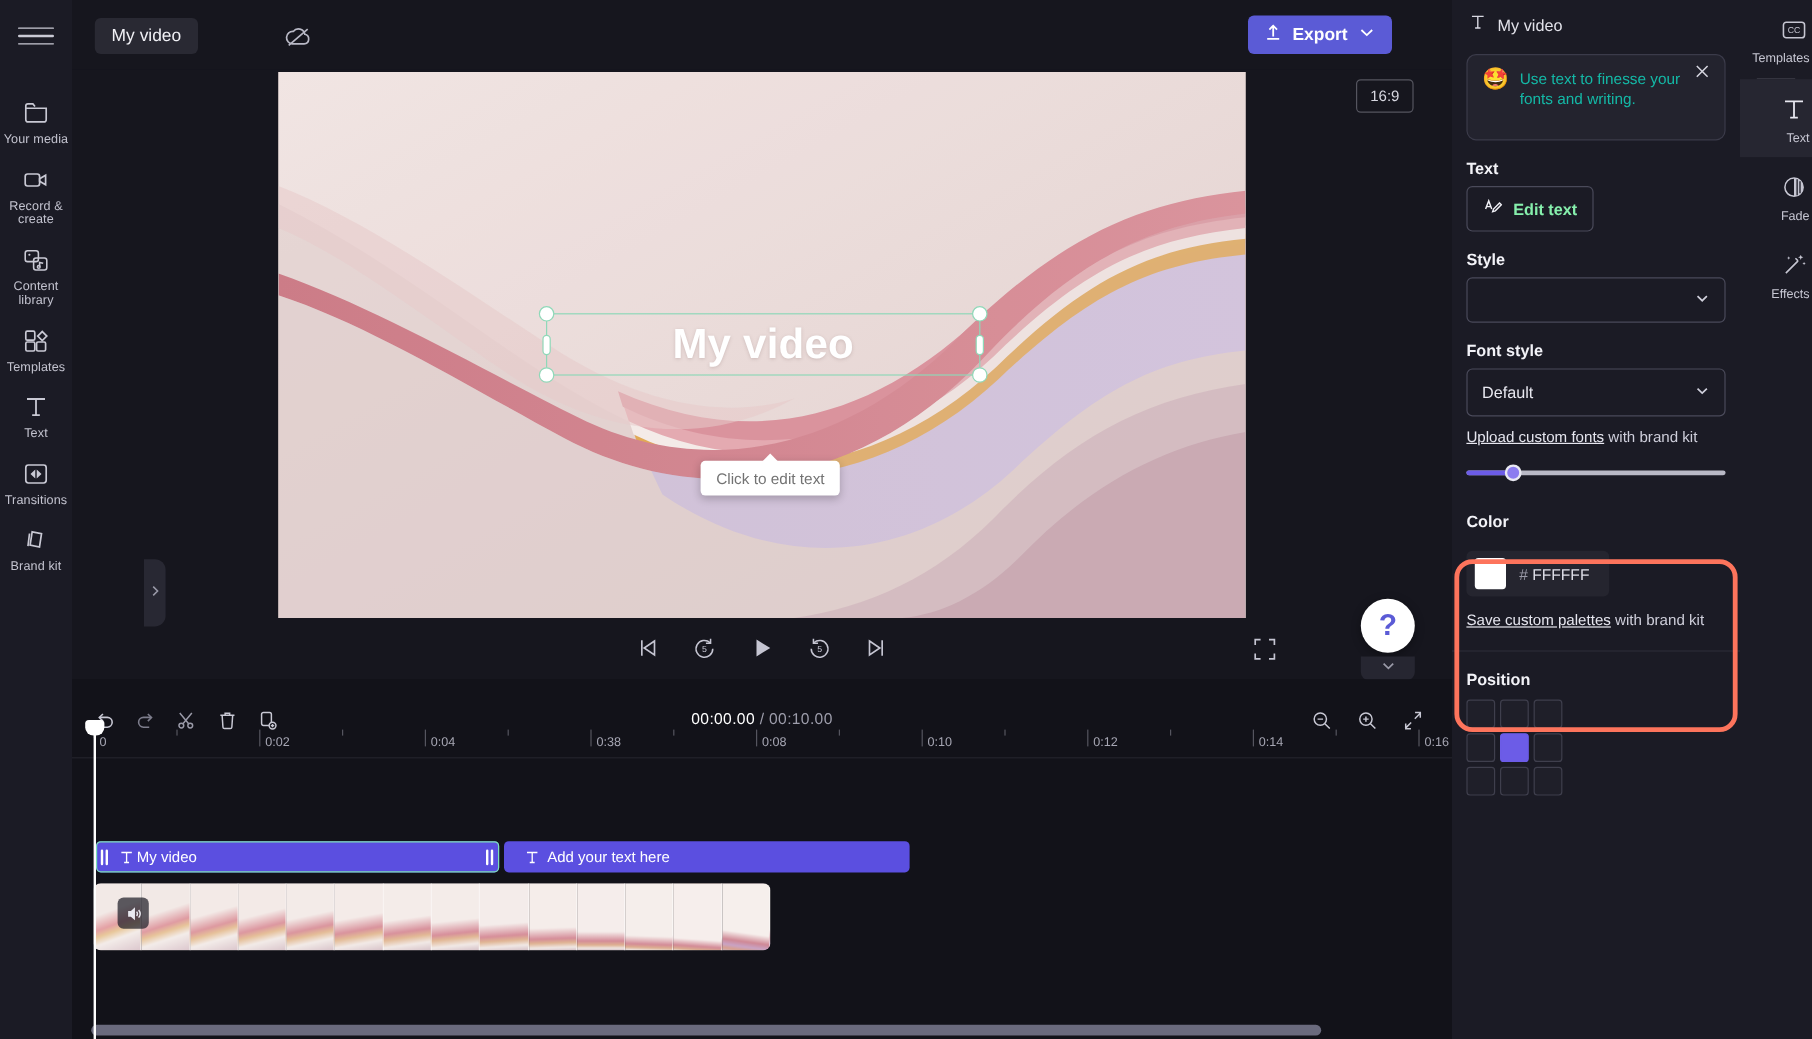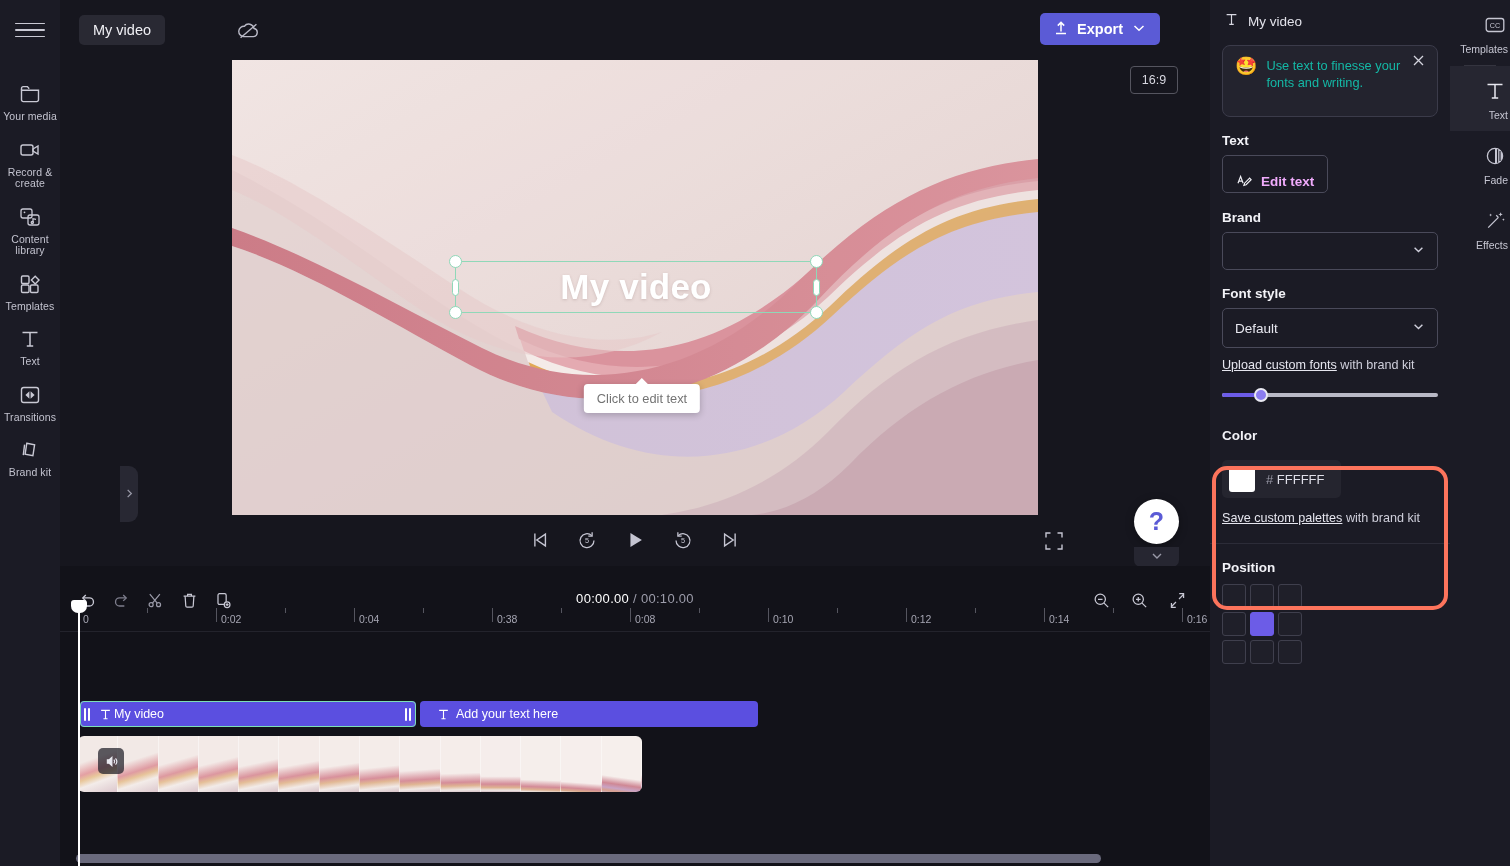--- a/index.html
+++ b/index.html
@@ -165,22 +165,22 @@
     padding:11px 12px; display:flex; gap:9px; position:relative; min-height:72px;
   }
   .tipcard .emo { font-size:18px; line-height:18px; }
   .tipcard .msg { font-size:12.8px; color:#14b8a6; line-height:17px; width:136px; }
   .tip-close { position:absolute; right:7px; top:7px; width:18px; height:18px; cursor:pointer; }
   .tip-close svg { width:13px; height:13px; }
 
   .sec-lbl { font-size:13.5px; font-weight:700; color:#f2f2f7; margin:16px 12px 7px; }
   .btn-out {
     margin:0 12px; height:31px; border:1px solid #4a4a5a; border-radius:5px;
-    display:inline-flex; gap:9px; padding:18px 13px; cursor:pointer;
-    font-size:13.5px; font-weight:700; color:#f0abfc;
+    display:inline-flex; align-items:center; gap:9px; padding:18px 13px; cursor:pointer;
+    font-size:13.5px; font-weight:700; color:#86efac;
   }
   .btn-out svg { width:16px; height:16px; }
   .sel-box {
     margin:0 12px; height:40px; border:1px solid #4a4a5a; border-radius:5px;
     display:flex; align-items:center; justify-content:space-between; padding:0 12px;
     font-size:13.5px; color:#e8e8f0; cursor:pointer;
   }
   .sel-box svg { width:13px; height:13px; }
   .sel-box.empty { height:38px; }
   .lnk-row { margin:10px 12px 0; font-size:12.6px; color:#cfcfdb; }
@@ -668,21 +668,21 @@
     <div class="btn-out">
       <span>
         <svg viewBox="0 0 16 16" fill="none" stroke="#f0f0f6" stroke-width="1.2">
           <path d="M2 9.2L4.6 2.4 7.1 9.2M2.9 7.2h3.4"></path>
             <path d="M13.6 4.2l-5 5-.7 2.2 2.2-.7 5-5z"></path>
         </svg>
       </span>
       <span>Edit text</span>
     </div>
 
-    <div class="sec-lbl">Brand</div>
+    <div class="sec-lbl">Style</div>
     <div class="sel-box empty">
       <span></span>
       <span>
         <svg viewBox="0 0 13 13" fill="none" stroke="#cfcfdb" stroke-width="1.4">
             <path d="M2.6 4.8L6.5 8.6l3.9-3.8"></path>
           </svg>
       </span>
     </div>
 
     <div class="sec-lbl">Font style</div>

